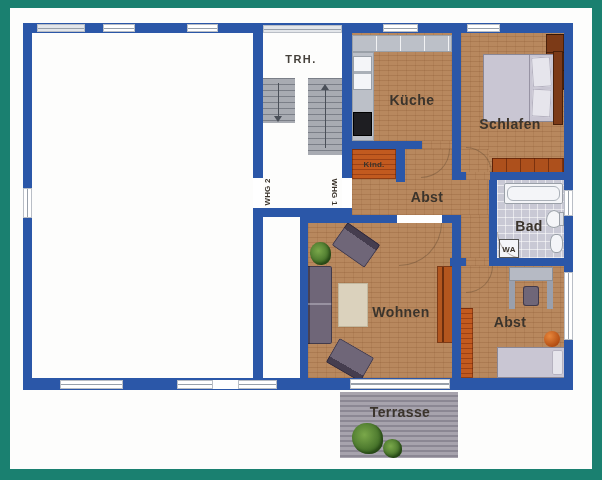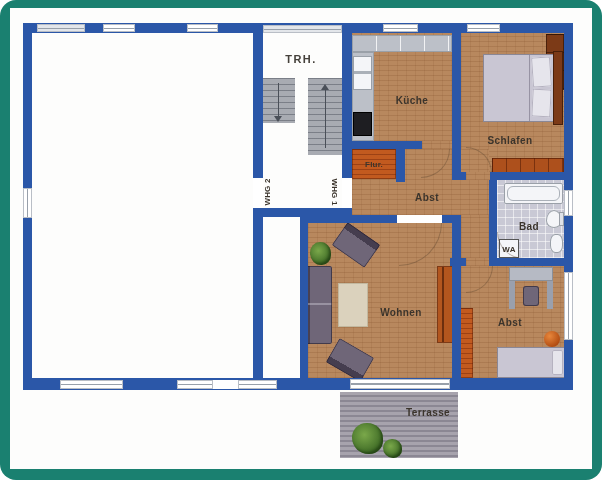--- a/index.html
+++ b/index.html
@@ -1,20 +1,19 @@
 <!DOCTYPE html>
 <html><head>
 <meta charset="utf-8">
 <style>
   html,body{margin:0;padding:0;}
   #canvas{
     position:relative;width:602px;height:480px;overflow:hidden;
     background:#1a8070;
     font-family:"Liberation Sans",sans-serif;
-    border-radius:16px;
   }
   .abs{position:absolute;}
   #paper{position:absolute;left:10px;top:8px;width:582px;height:461px;background:#fdfdfc;}
   
   .wall{position:absolute;background:#2b57a8;}
   
   .winH{position:absolute;background:#fff;box-shadow:inset 0 0 0 1px #b9bec6;
         background-image:linear-gradient(to bottom,transparent 45%,#98a0aa 45%,#98a0aa 58%,transparent 58%);}
   .winH.gray{background-color:#e3e6ea;}
   .winV{position:absolute;background:#fff;box-shadow:inset 0 0 0 1px #b9bec6;
@@ -42,21 +41,21 @@
         background-image:repeating-linear-gradient(90deg,rgba(255,255,255,.8) 0 1px,transparent 1px 24px);}
   .whitefix{position:absolute;background:#f4f5f8;box-shadow:inset 0 0 0 1px #9aa0a8;}
   .wooddark{position:absolute;background:#7c3a17;box-shadow:inset 0 0 0 1px rgba(40,15,2,.6);}
   .dresser{position:absolute;background:#ad501c;box-shadow:inset 0 0 0 1px rgba(80,25,4,.7);
         background-image:repeating-linear-gradient(90deg,rgba(80,25,4,.55) 0 1px,transparent 1px 14px);}
   .gray-furn{position:absolute;background:#6f6678;box-shadow:inset 0 0 0 1px rgba(35,28,45,.6);border-radius:2px;}
   .mattress{position:absolute;background:#c9c6d3;box-shadow:inset 0 0 0 1px #8a8795;}
   .pillow{position:absolute;background:#e6e5ec;box-shadow:inset 0 0 0 1px #b5b2c0;border-radius:2px;}
   .arc{position:absolute;border:1px solid rgba(80,60,40,.35);}
   
-  .label{position:absolute;font-weight:700;font-size:10px;color:#3b342c;letter-spacing:.4px;
+  .label{position:absolute;font-weight:700;font-size:14px;color:#3b342c;letter-spacing:.4px;
          white-space:nowrap;transform:translate(-50%,-50%);}
   .label.big{font-size:11px;letter-spacing:1.5px;color:#45413b;}
   .label.tiny{font-size:8px;letter-spacing:.2px;}
   .label.rotL{transform:translate(-50%,-50%) rotate(-90deg);}
   .label.rotR{transform:translate(-50%,-50%) rotate(90deg);}
   .plant{position:absolute;border-radius:48% 52% 45% 55%;
          background:radial-gradient(circle at 40% 38%,#7aa84a,#3f6b26 70%);
          box-shadow:inset -2px -2px 3px rgba(20,45,10,.6);}
   .ball{position:absolute;border-radius:50%;
         background:radial-gradient(circle at 35% 32%,#e8873c,#b04a10 75%);}
@@ -169,21 +168,21 @@
   <div class="winH" style="left:60px;top:380px;width:63px;height:9px;"></div>
   <div class="winH" style="left:177px;top:380px;width:36px;height:9px;"></div>
   <div class="winH" style="left:238px;top:380px;width:39px;height:9px;"></div>
   <div class="winV" style="left:564px;top:190px;width:9px;height:26px;"></div>
   <div class="winV" style="left:564px;top:272px;width:9px;height:68px;"></div>
 
   <div class="label big" style="left:301px;top:59px;">TRH.</div>
   <div class="label tiny rotL" style="left:267px;top:192px;">WHG 2</div>
   <div class="label tiny rotR" style="left:334px;top:192px;">WHG 1</div>
   <div class="label" style="left:412px;top:100px;">Küche</div>
-  <div class="label" style="left:510px;top:140px;">Schlafen</div>
-  <div class="label tiny" style="left:374px;top:164px;">Flur.</div>
+  <div class="label" style="left:510px;top:124px;">Schlafen</div>
+  <div class="label tiny" style="left:374px;top:164px;">Kind.</div>
   <div class="label" style="left:427px;top:197px;">Abst</div>
   <div class="label" style="left:529px;top:226px;">Bad</div>
   <div class="label tiny" style="left:509px;top:249px;">WA</div>
   <div class="label" style="left:401px;top:312px;">Wohnen</div>
   <div class="label" style="left:510px;top:322px;">Abst</div>
-  <div class="label" style="left:400px;top:412px;margin-left:28px;">Terrasse</div>
+  <div class="label" style="left:400px;top:412px;">Terrasse</div>
 </div>
 
 </body></html>

